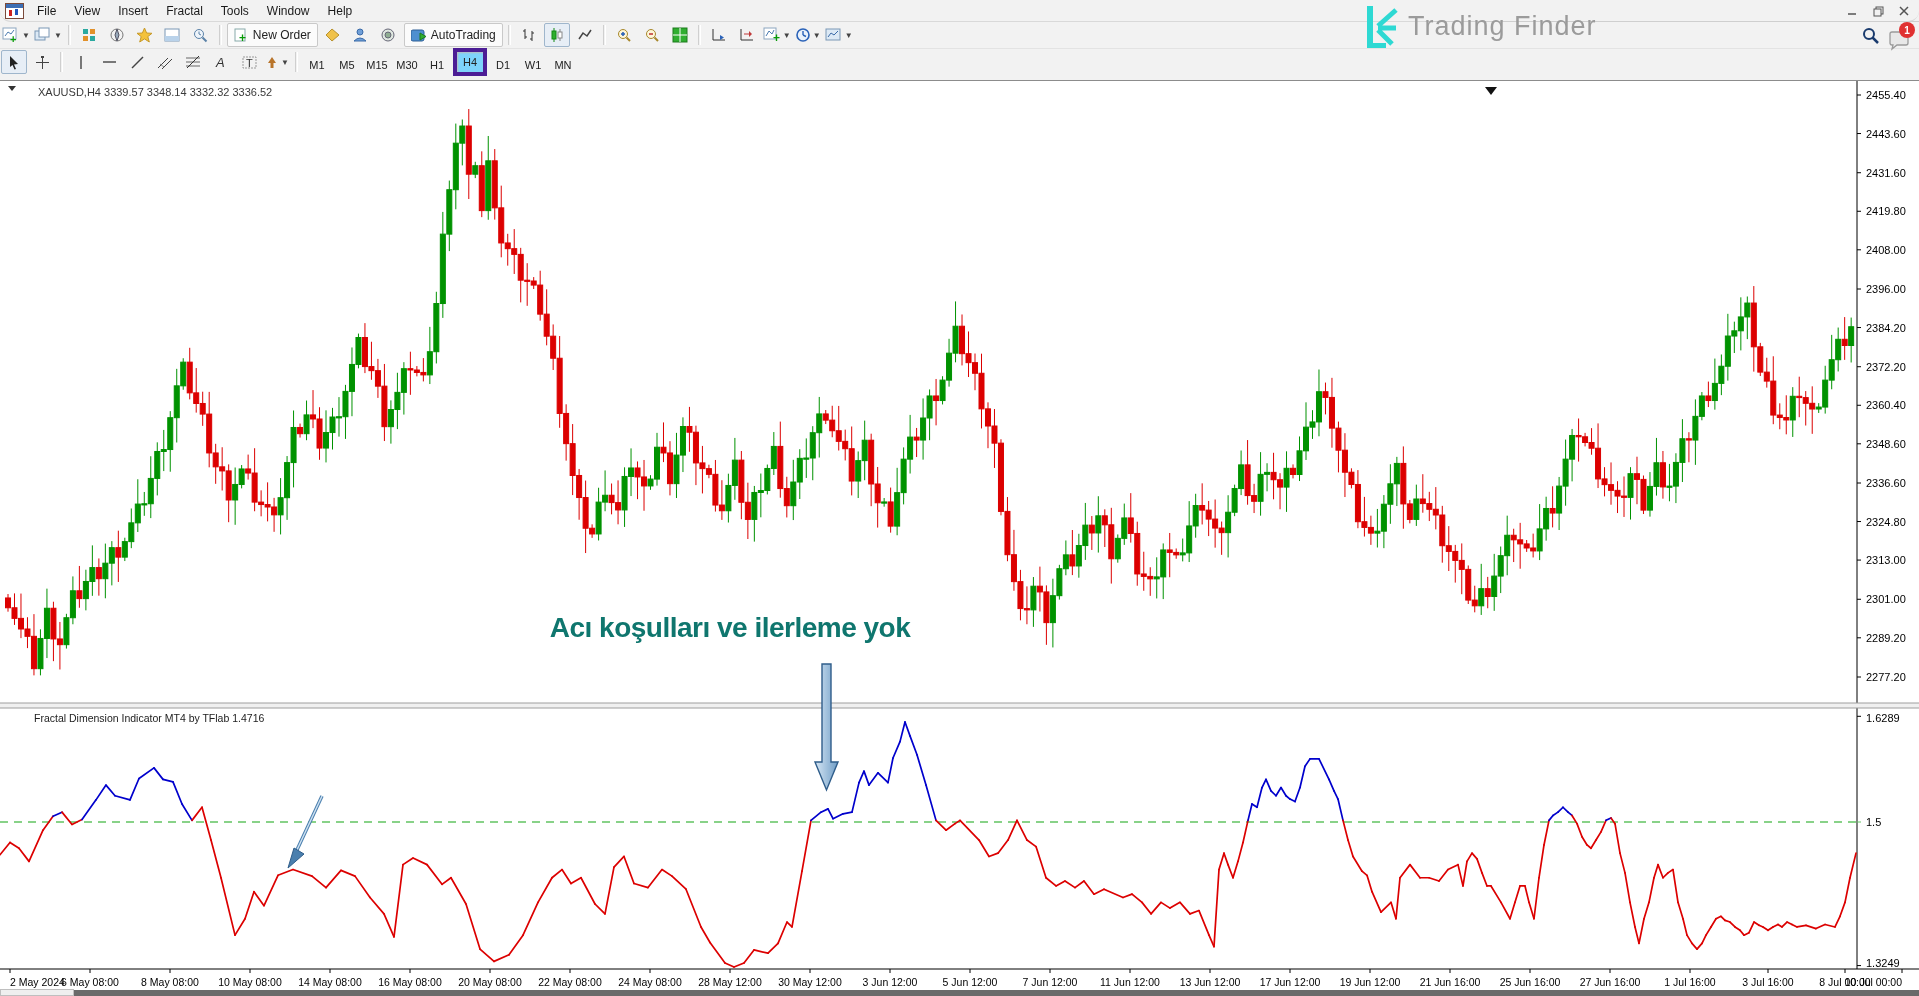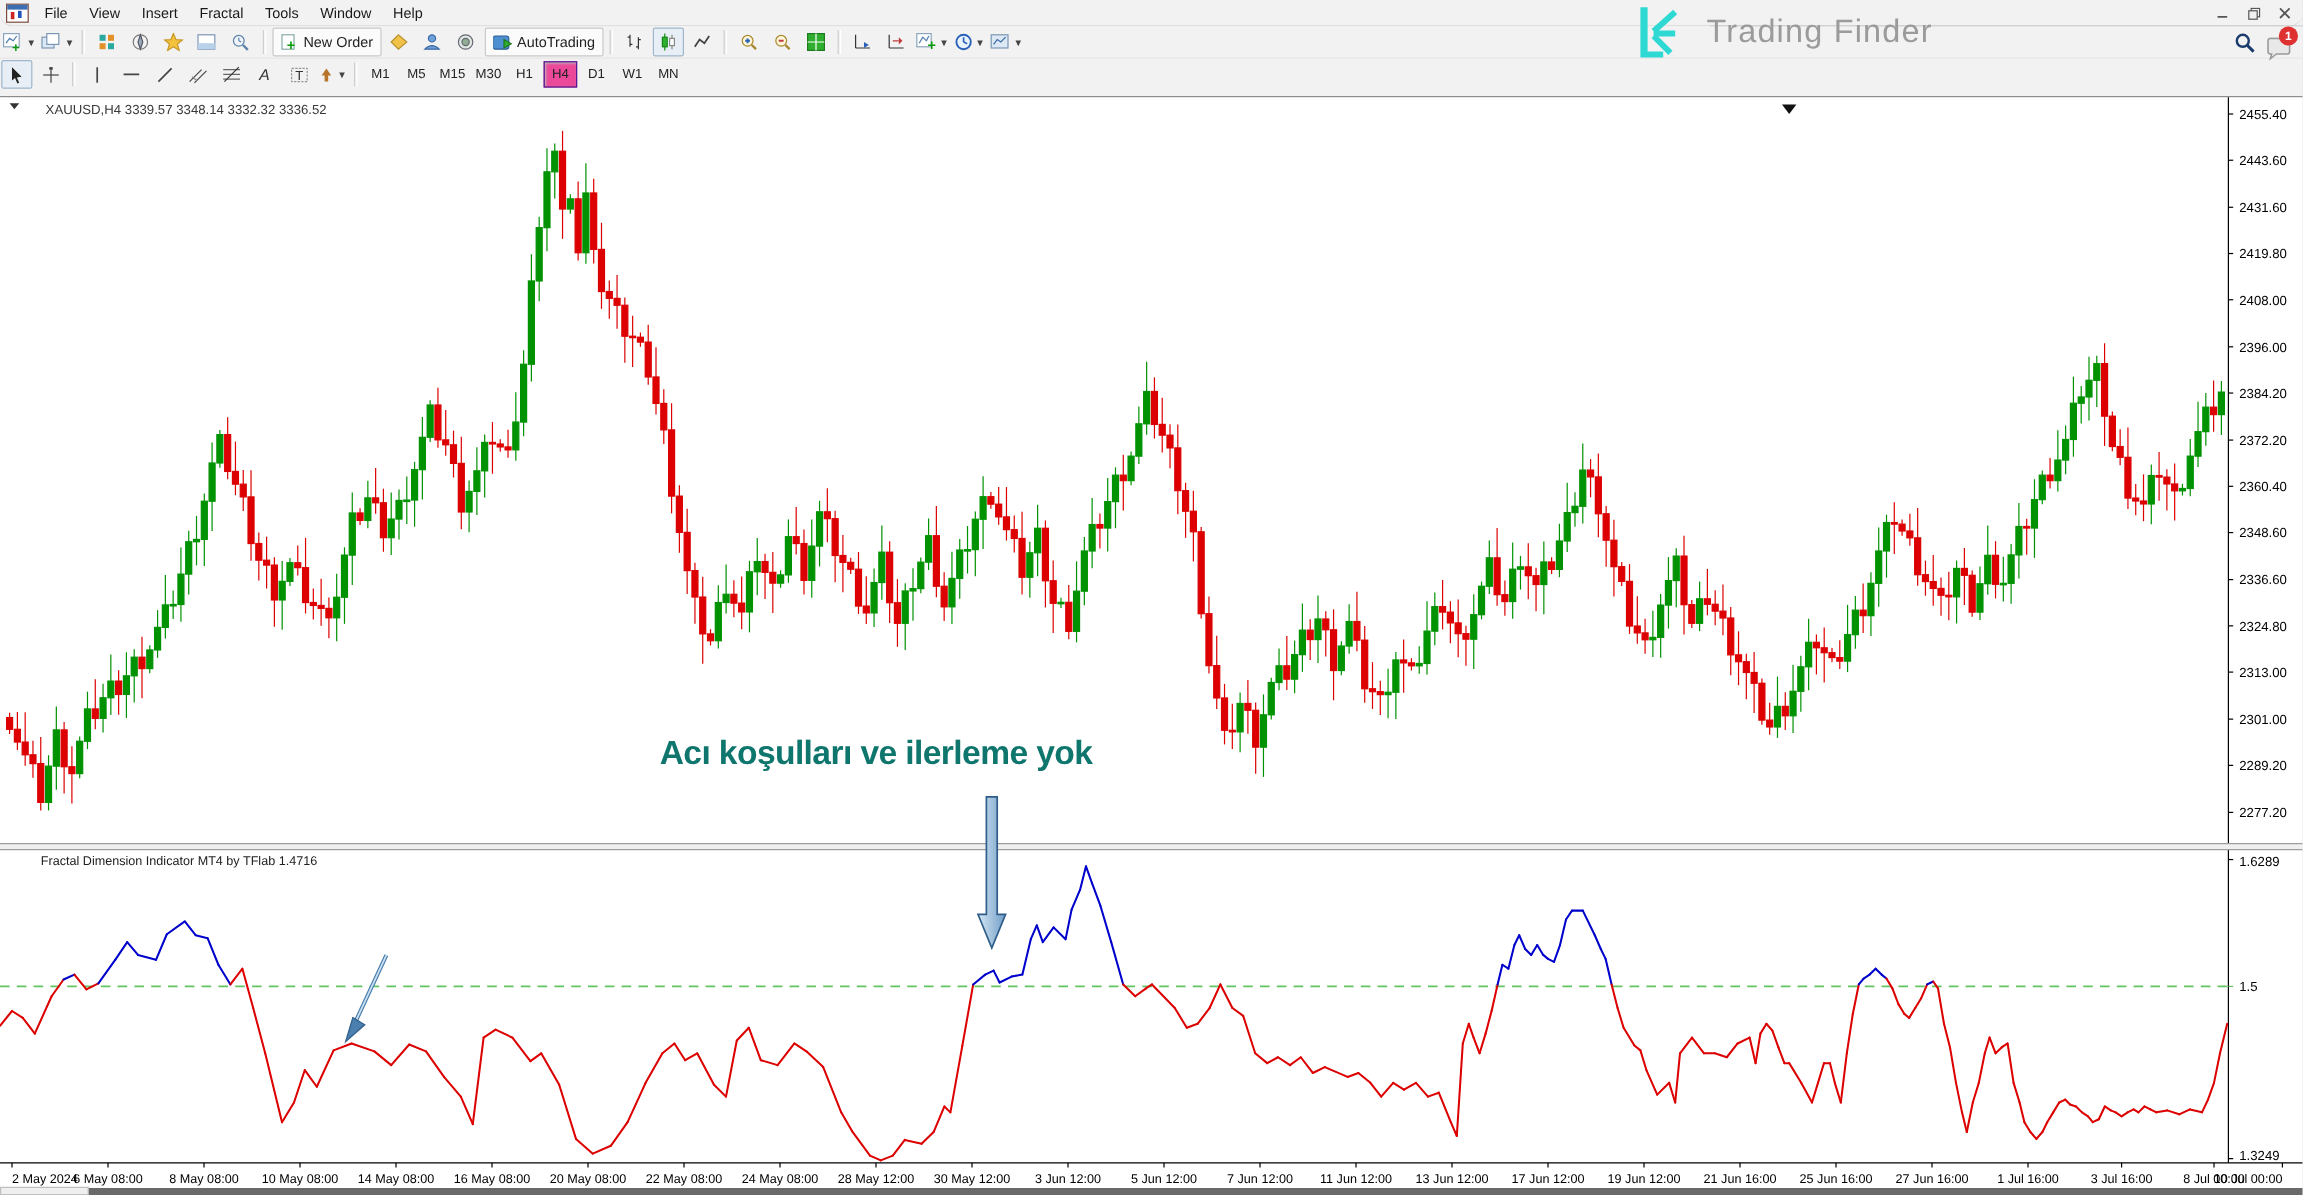--- a/index.html
+++ b/index.html
@@ -16,23 +16,23 @@
   #toolbar1{top:22px;height:26px;border-bottom:1px solid #e3e3e3;}
   #toolbar2{top:49px;height:26px;}
   .tbtn{height:22px;min-width:24px;display:flex;align-items:center;justify-content:center;margin:0 1px;
         border:1px solid transparent;border-radius:2px;}
   .tbtn.labeled{padding:0 6px;gap:4px;font-size:12px;color:#222;border:1px solid #c9c9c9;background:#fbfbfb;}
   .tbtn.active{border:1px solid #9fb6cc;background:#e7eef6;}
   .caret{font-size:8px;color:#444;margin-left:2px;}
   .sep{width:1px;height:20px;margin:0 4px;border-left:1px solid #cfcfcf;border-right:1px solid #fff;}
   .tf{min-width:26px;height:20px;display:flex;align-items:center;justify-content:center;font-size:11px;color:#222;
       margin:0 1px;border:1px solid transparent;}
-  .tf.on{border:1px solid #4c1d95;background:#ec4899;box-shadow:inset 1px 1px 2px #bbb;}
+  .tf.on{border:4px solid #4c1d95;background:#7dd3fc;box-shadow:inset 1px 1px 2px #bbb;}
   
-  #brand{position:absolute;left:1362px;top:4px;display:flex;align-items:center;gap:18px;z-index:5;}
+  #brand{position:absolute;left:1362px;top:4px;display:flex;align-items:center;gap:4px;z-index:5;}
   #brand-text{font-size:27px;color:#9b9b9b;letter-spacing:1px;}
   #winctl{position:absolute;right:8px;top:5px;display:flex;gap:12px;z-index:6;align-items:center;color:#555;}
   .wbtn{width:14px;height:12px;display:flex;align-items:center;justify-content:center;font-size:10px;}
   #topbar-right-line{position:absolute;left:1425px;top:21px;width:494px;height:1px;background:#cfcfcf;z-index:4;}
   #search-ic{position:absolute;left:1862px;top:27px;z-index:6;}
   #chat-ic{position:absolute;left:1888px;top:31px;z-index:6;}
   #chat-badge{position:absolute;left:1899px;top:22px;width:16px;height:16px;border-radius:50%;background:#e03131;
               color:#fff;font-size:10px;font-weight:700;display:flex;align-items:center;justify-content:center;z-index:7;}
   
   #chart-bg{position:absolute;left:0;top:80px;width:1919px;height:916px;background:#fff;border-top:1px solid #8c8c8c;}

